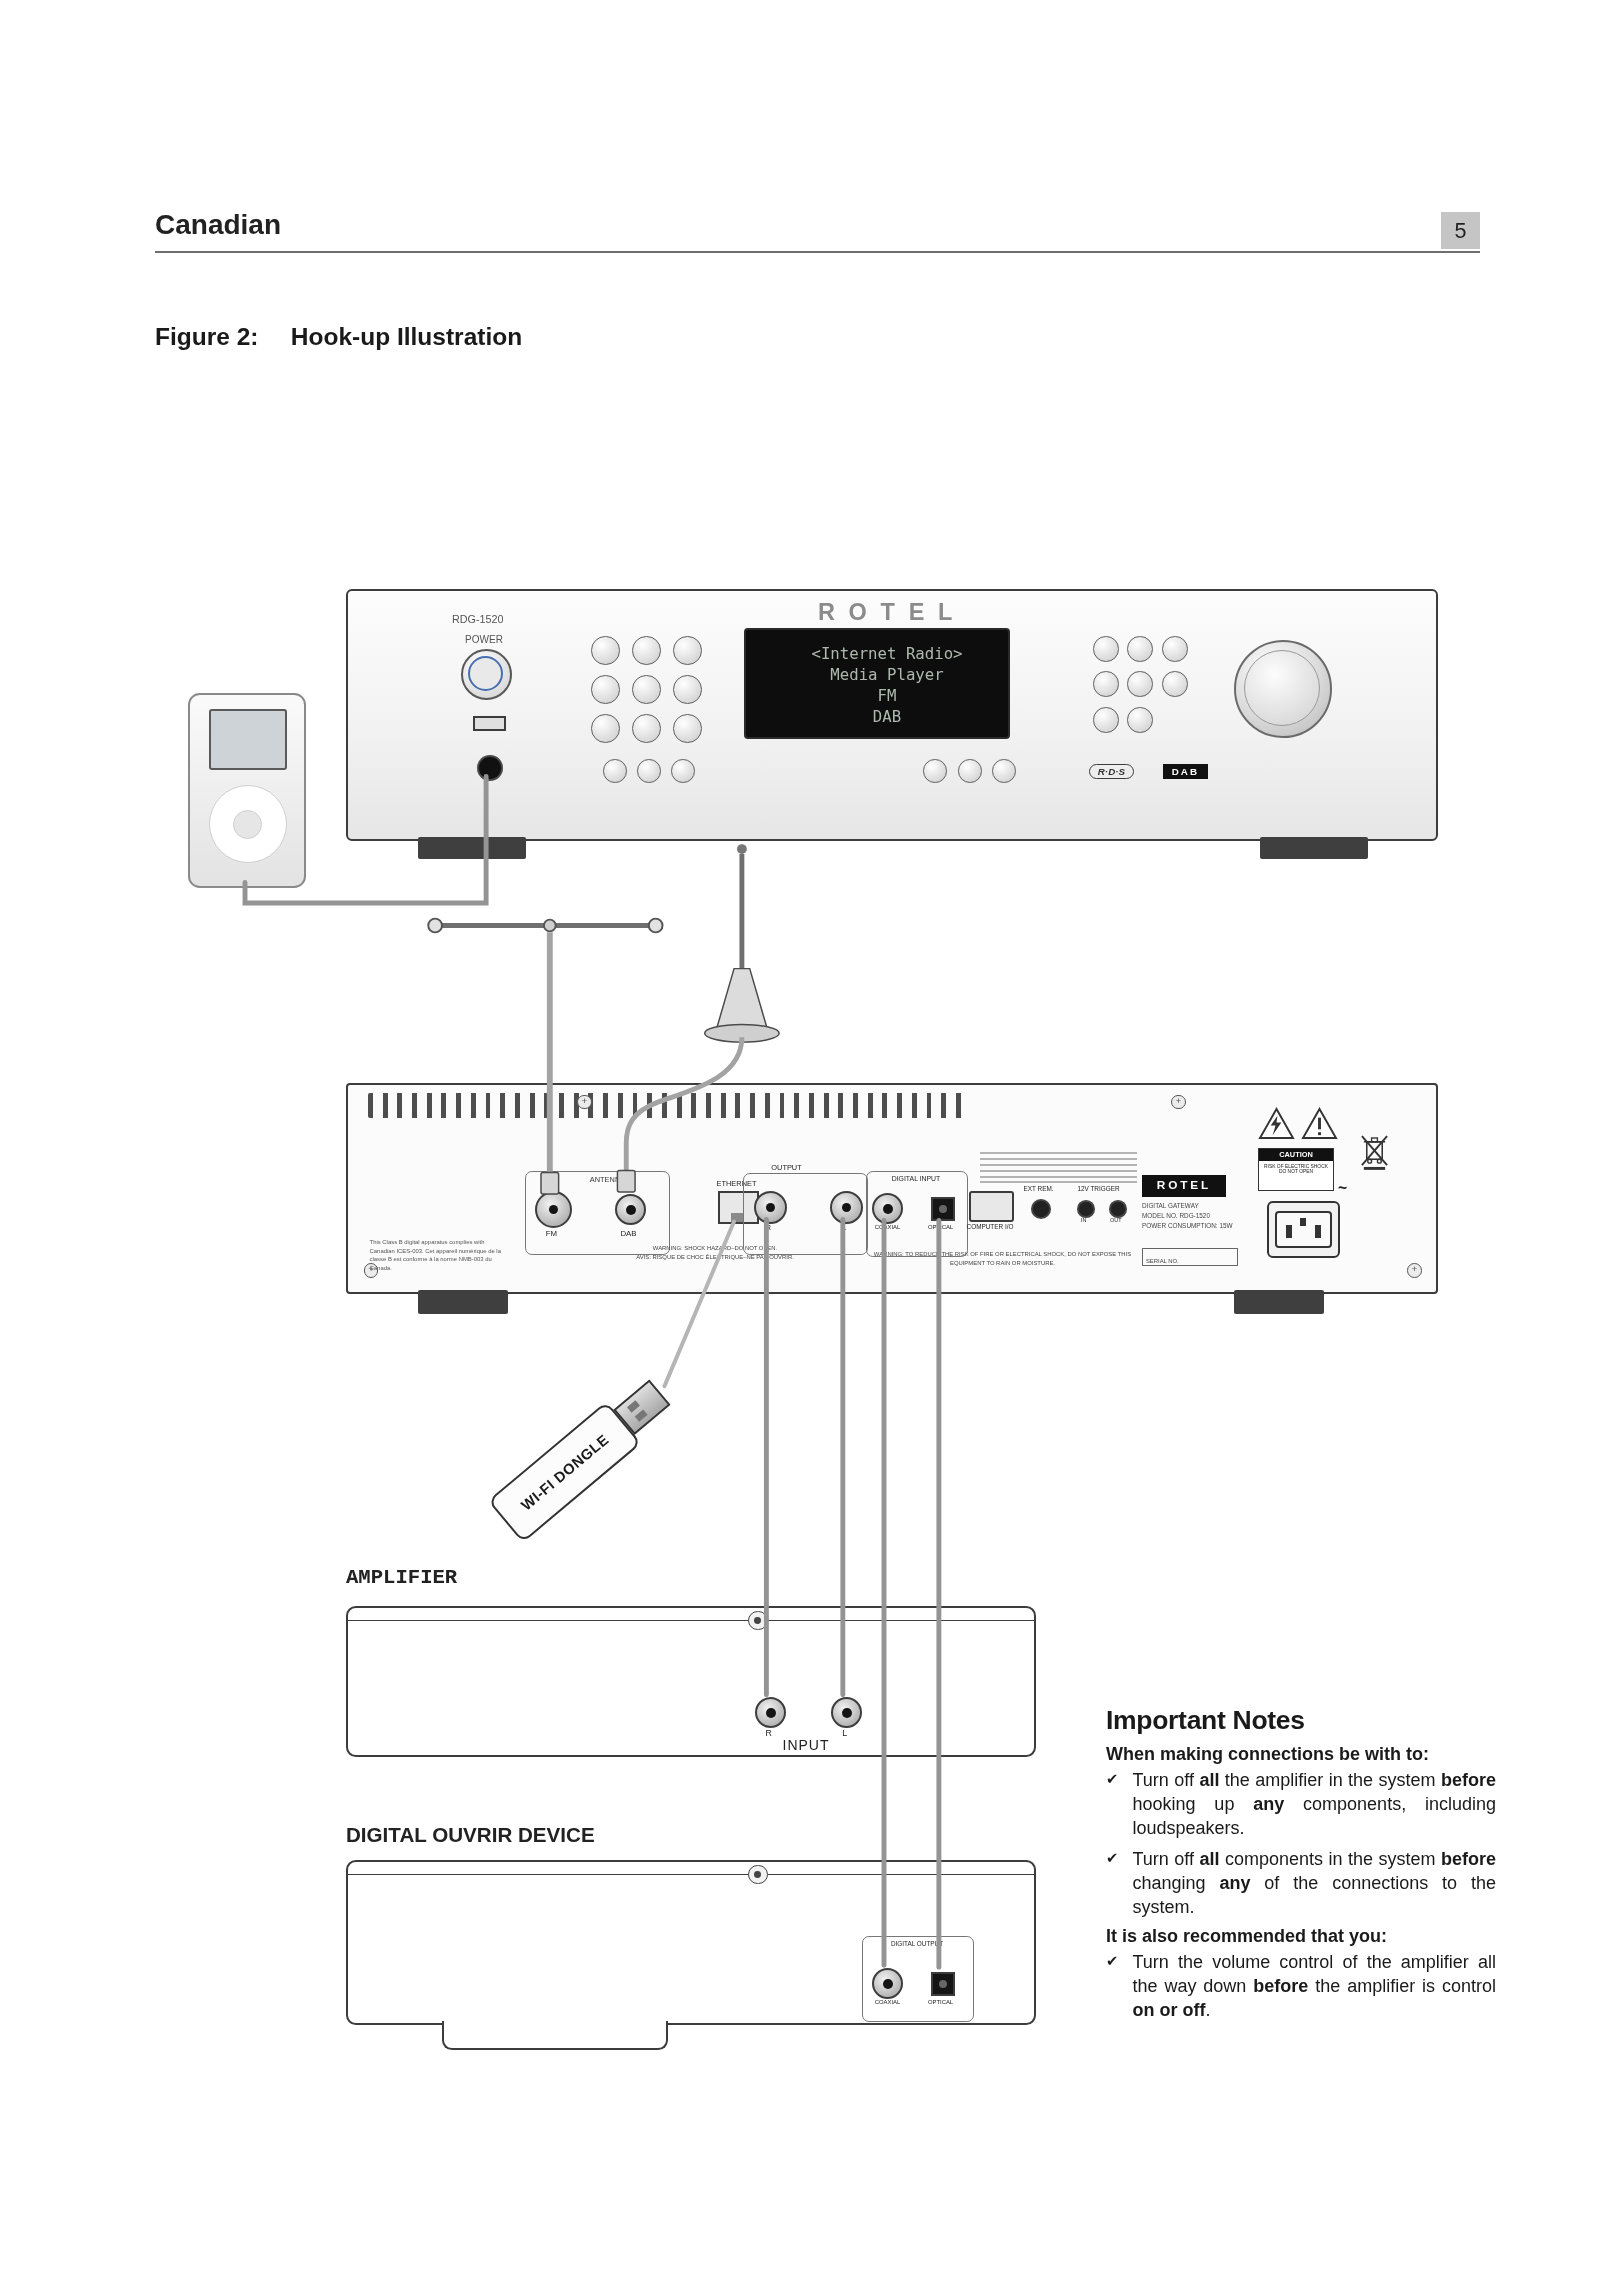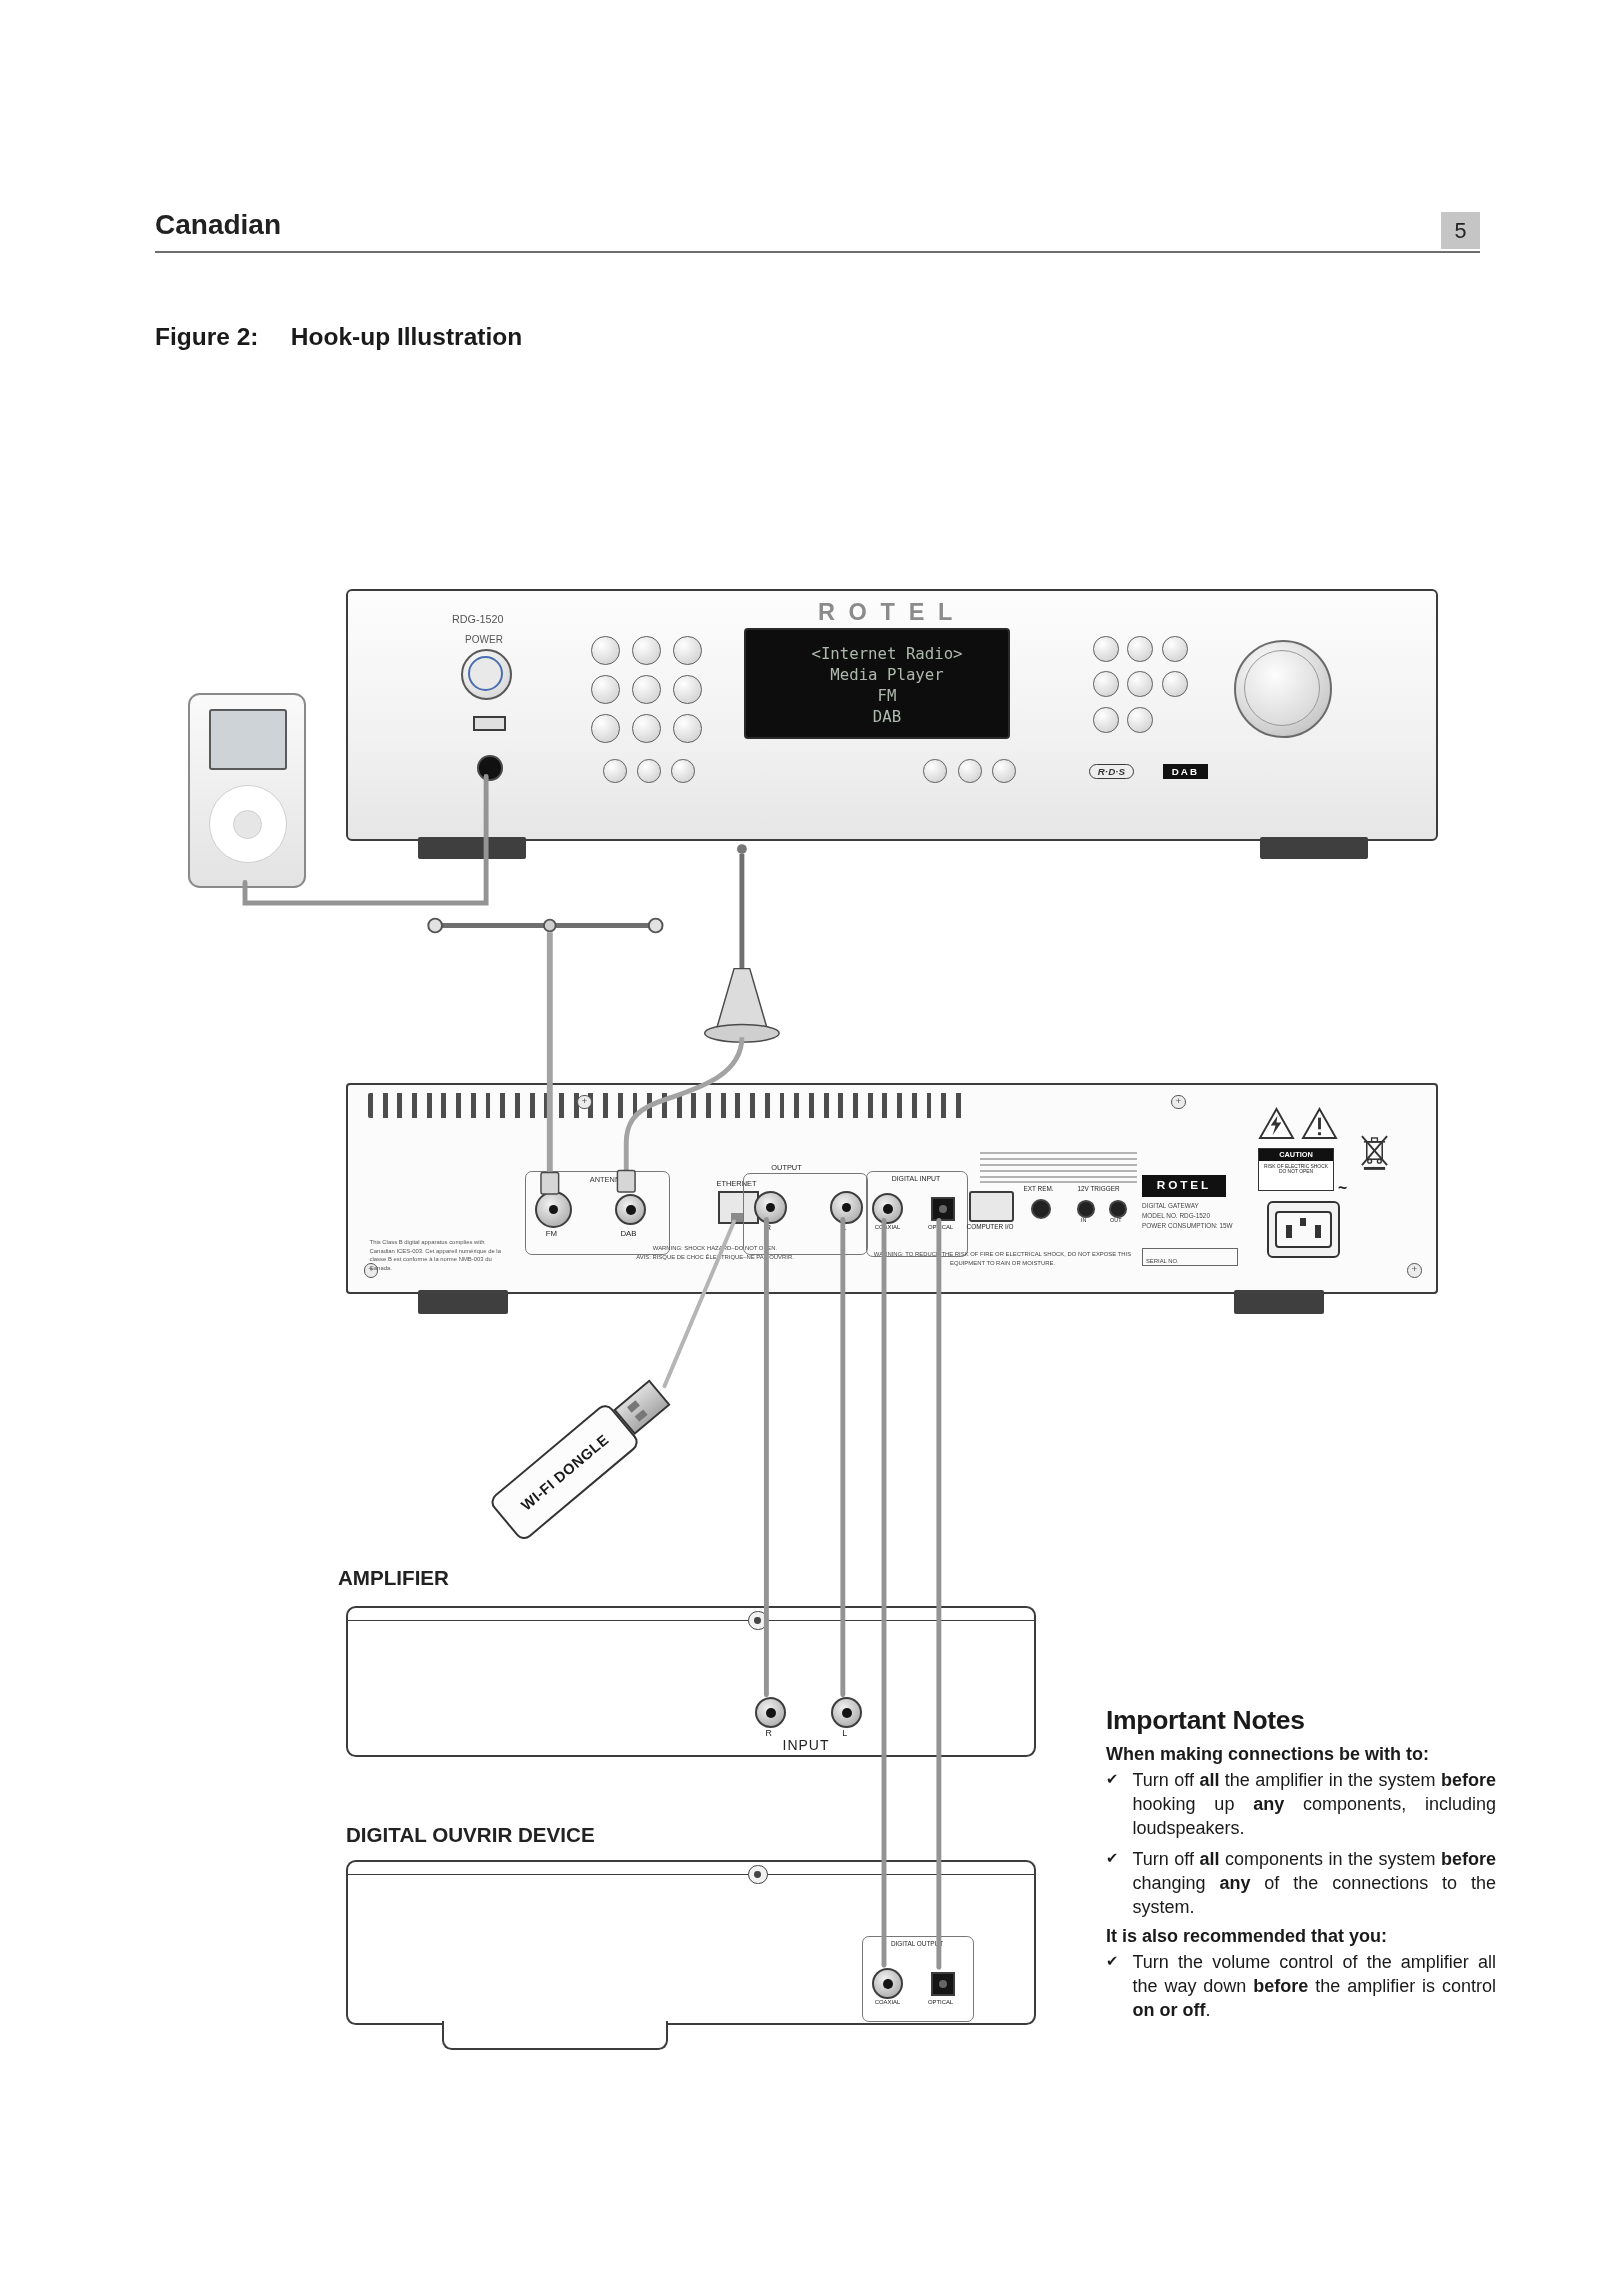--- a/index.html
+++ b/index.html
@@ -233,21 +233,21 @@
 
   <div class="abs" style="left:457px;top:1362px;width:206px;height:55px;transform:rotate(-40deg);transform-origin:100% 50%;">
     <div class="abs c" style="left:0;top:0;width:155px;height:55px;line-height:53px;border:2px solid #333;border-radius:9.8px;
                 background:#fcfcfc;font-size:14.7px;font-weight:bold;letter-spacing:0.5px;box-sizing:border-box;">WI-FI DONGLE</div>
     <div class="abs" style="left:155px;top:10.8px;width:47px;height:33px;border:2px solid #333;background:linear-gradient(180deg,#ddd,#a8a8a8);box-sizing:border-box;">
       <div class="abs" style="left:9.8px;top:4.9px;width:10.8px;height:6.9px;background:#777;"></div>
       <div class="abs" style="left:9.8px;top:17.6px;width:10.8px;height:6.9px;background:#777;"></div>
     </div>
   </div>
 
-  <div class="lbl b" style="left:338px;top:1566px;font-size:20.6px;">AMPLIFIER</div>
+  <div class="lbl b" style="left:346px;top:1566px;font-size:20.6px;font-family:Liberation Mono, monospace;">AMPLIFIER</div>
   <div class="outline-box" style="left:346px;top:1606px;width:686px;height:147px;">
     <div class="abs" style="left:0;top:11.8px;width:100%;height:0;border-top:1.5px solid #3c3c3c;"></div>
     <div class="abs" style="left:400px;top:2.9px;width:17.6px;height:17.6px;border-radius:50%;border:1.5px solid #444;background:#f2f2f2;">
       <div class="abs" style="left:5.4px;top:5.4px;width:6.9px;height:6.9px;border-radius:50%;background:#444;"></div>
     </div>
     <div class="rca" style="left:407px;top:89px;width:27.4px;height:27.4px;"></div>
     <div class="rca" style="left:483px;top:89px;width:27.4px;height:27.4px;"></div>
     <div class="lbl c" style="left:407px;top:120px;width:27.4px;font-size:8.8px;">R</div>
     <div class="lbl c" style="left:483px;top:120px;width:27.4px;font-size:8.8px;">L</div>
     <div class="lbl c" style="left:419px;top:129px;width:78px;font-size:14px;letter-spacing:1px;">INPUT</div>

